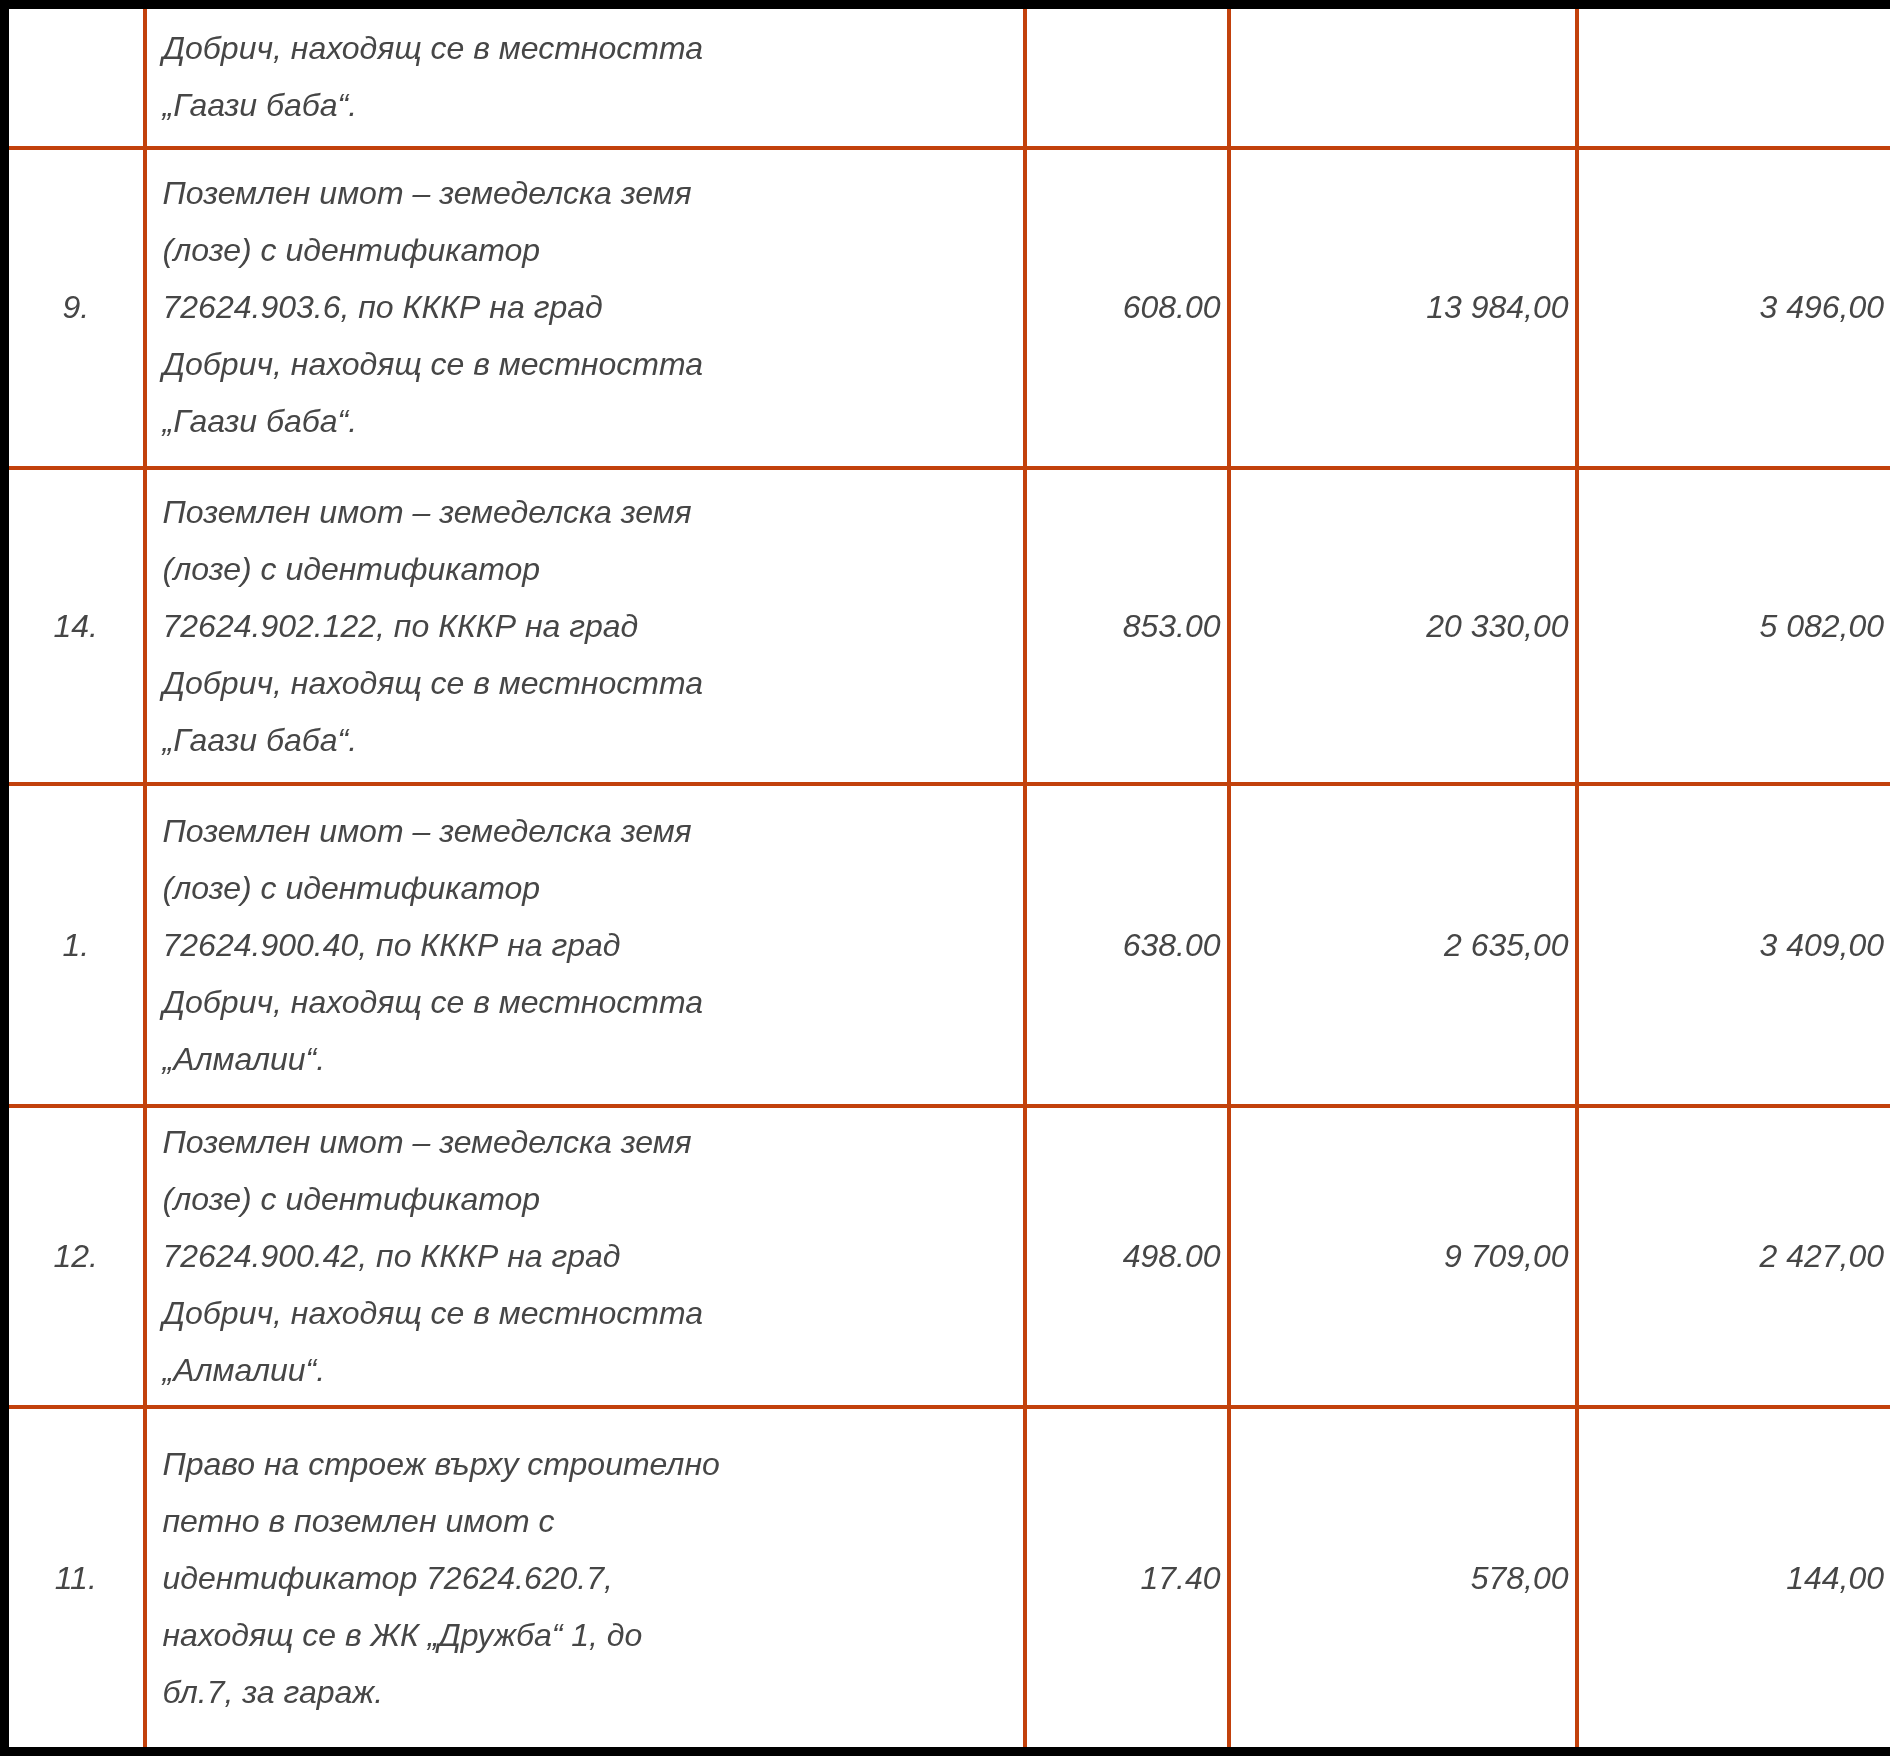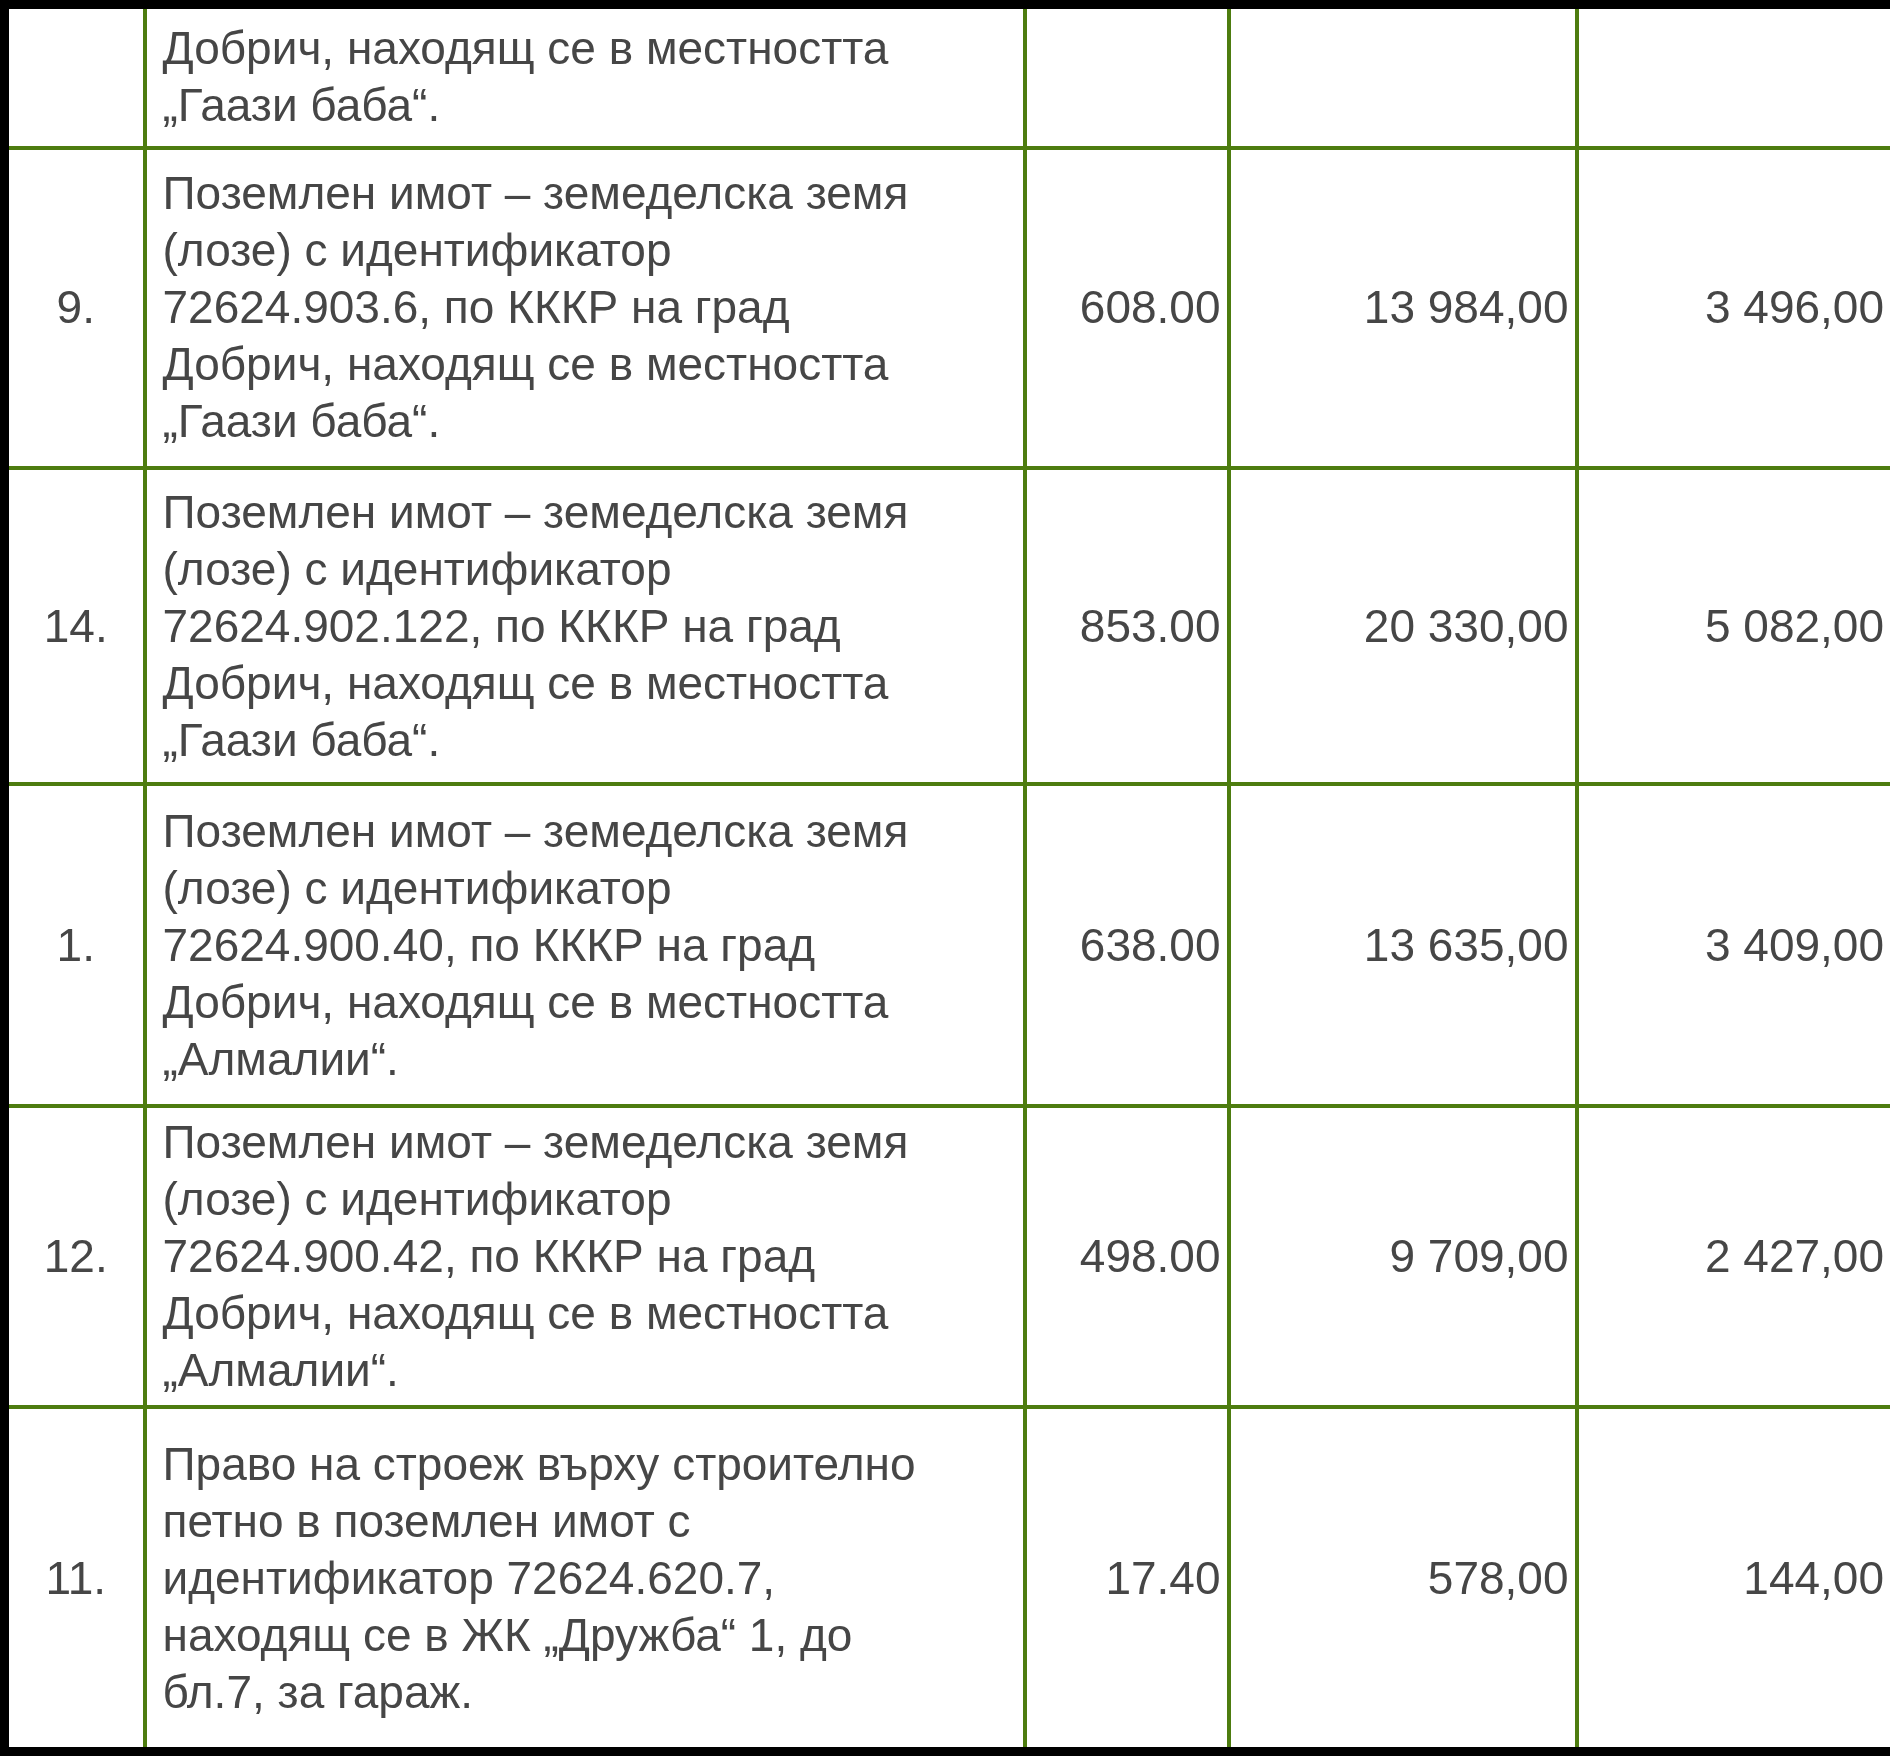--- a/index.html
+++ b/index.html
@@ -18,24 +18,25 @@
     border-collapse: collapse;
     table-layout: fixed;
     width: 1882px;
     height: 1756px;
     margin: 0;
     border: 9px solid #000000;
     font-family: "Liberation Sans", "DejaVu Sans", sans-serif;
     color: #464646;
   }
   table.doc-table td {
-    border: 4px solid #4d7c0f;
-    font-size: 46px;
+    border: 4px solid #c2410c;
+    font-size: 32px;
     overflow: hidden;
     background: #ffffff;
+    font-style: italic;
   }
   td.c-num {
     text-align: center;
     vertical-align: middle;
     line-height: 57px;
     padding: 0 4px;
   }
   td.c-desc {
     text-align: left;
     vertical-align: middle;
@@ -100,21 +101,21 @@
         <td class="c-val">5 082,00</td>
       </tr>
       <tr class="r3">
         <td class="c-num">1.</td>
         <td class="c-desc">Поземлен имот – земеделска земя
 (лозе) с идентификатор
 72624.900.40, по КККР на град
 Добрич, находящ се в местността
 „Алмалии“.</td>
         <td class="c-val">638.00</td>
-        <td class="c-val">13 635,00</td>
+        <td class="c-val">2 635,00</td>
         <td class="c-val">3 409,00</td>
       </tr>
       <tr class="r4">
         <td class="c-num">12.</td>
         <td class="c-desc">Поземлен имот – земеделска земя
 (лозе) с идентификатор
 72624.900.42, по КККР на град
 Добрич, находящ се в местността
 „Алмалии“.</td>
         <td class="c-val">498.00</td>

